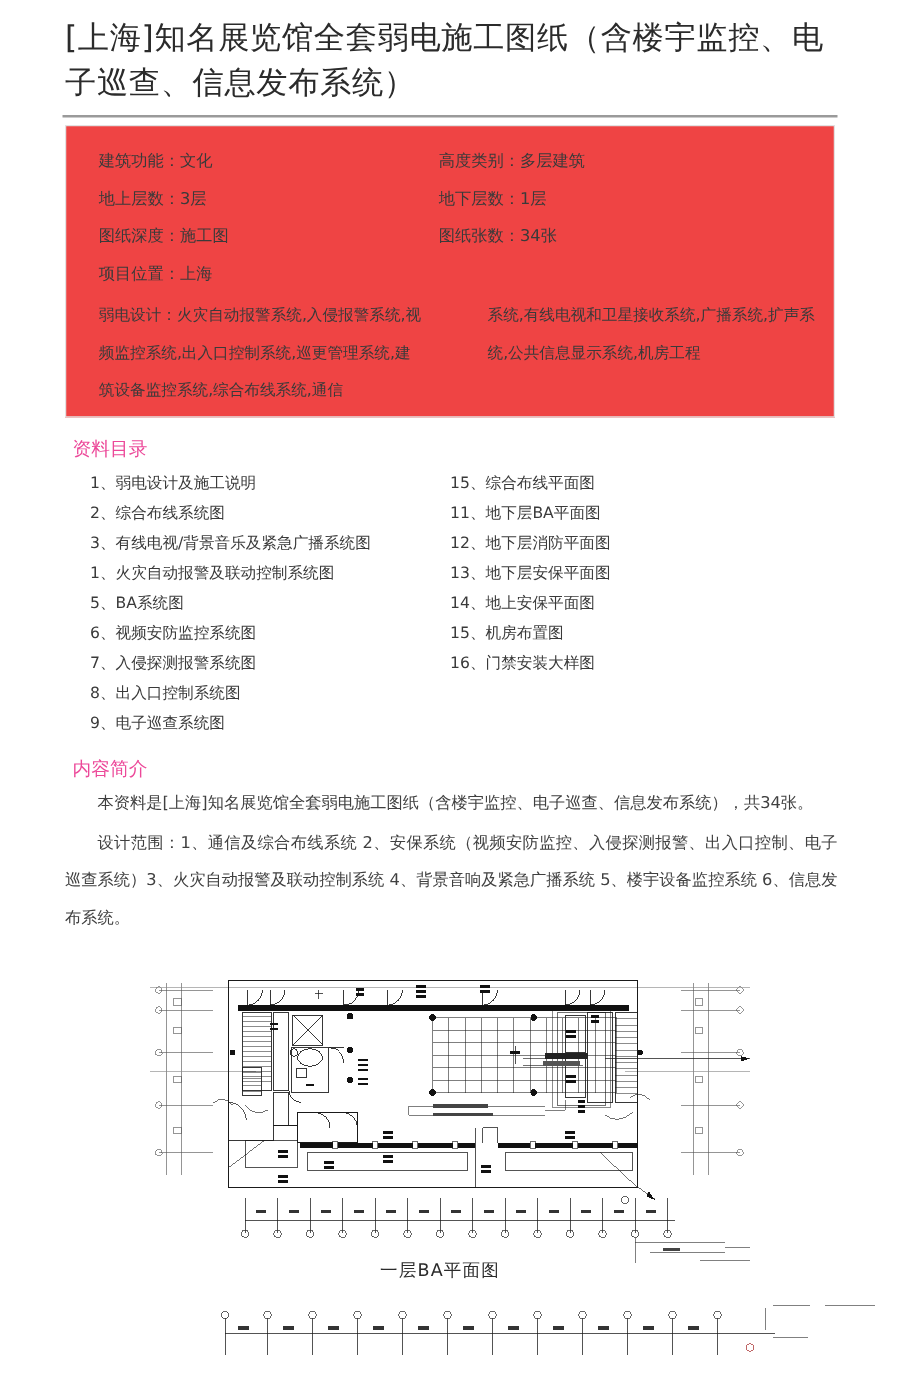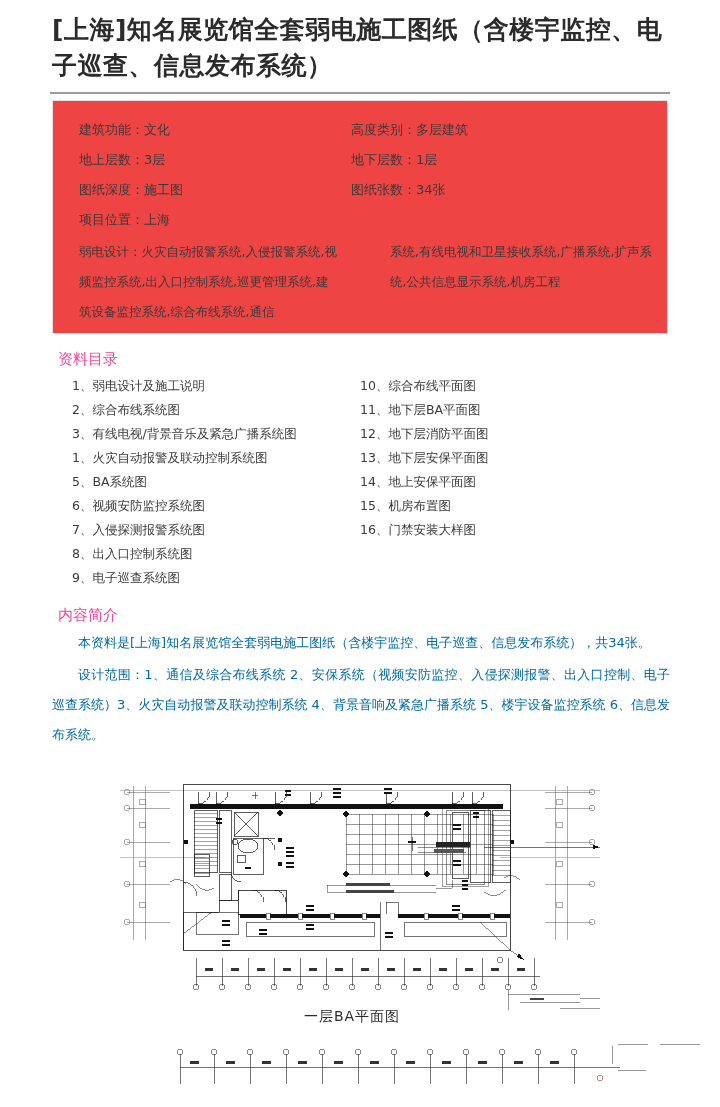--- a/index.html
+++ b/index.html
@@ -15,21 +15,21 @@
     color: #333333;
     overflow: hidden;
   }
 
   
   #page-title {
     margin: 0;
     padding: 12px 52px 0 52px;
     font-size: 25px;
     line-height: 36px;
-    font-weight: bold;
+    font-weight: normal;
     color: #2b2b2b;
     letter-spacing: 0.5px;
     text-align: left;
   }
   #title-rule {
     margin: 8px 50px 0 50px;
     height: 2px;
     background: #9a9a9a;
   }
 
@@ -96,21 +96,21 @@
     color: #3a3a3a;
     white-space: nowrap;
   }
   .cat-col.right { padding-left: 18px; }
 
   
   #intro-body { padding: 0 50px 0 52px; }
   .intro-p {
     font-size: 13px;
     line-height: 30px;
-    color: #0369a1;
+    color: #404040;
     margin: 0;
     text-indent: 2em;
     text-align: justify;
   }
   .intro-p + .intro-p { margin-top: 2px; }
 
   
   #drawing-area {
     position: relative;
     margin-top: 12px;
@@ -158,21 +158,21 @@
     <li>2、综合布线系统图</li>
     <li>3、有线电视/背景音乐及紧急广播系统图</li>
     <li>1、火灾自动报警及联动控制系统图</li>
     <li>5、BA系统图</li>
     <li>6、视频安防监控系统图</li>
     <li>7、入侵探测报警系统图</li>
     <li>8、出入口控制系统图</li>
     <li>9、电子巡查系统图</li>
   </ul>
   <ul class="cat-col right">
-    <li>10、综合布线平面图</li>
+    <li>15、综合布线平面图</li>
     <li>11、地下层BA平面图</li>
     <li>12、地下层消防平面图</li>
     <li>13、地下层安保平面图</li>
     <li>14、地上安保平面图</li>
     <li>15、机房布置图</li>
     <li>16、门禁安装大样图</li>
   </ul>
 </div>
 
 <div class="section-heading">内容简介</div>

